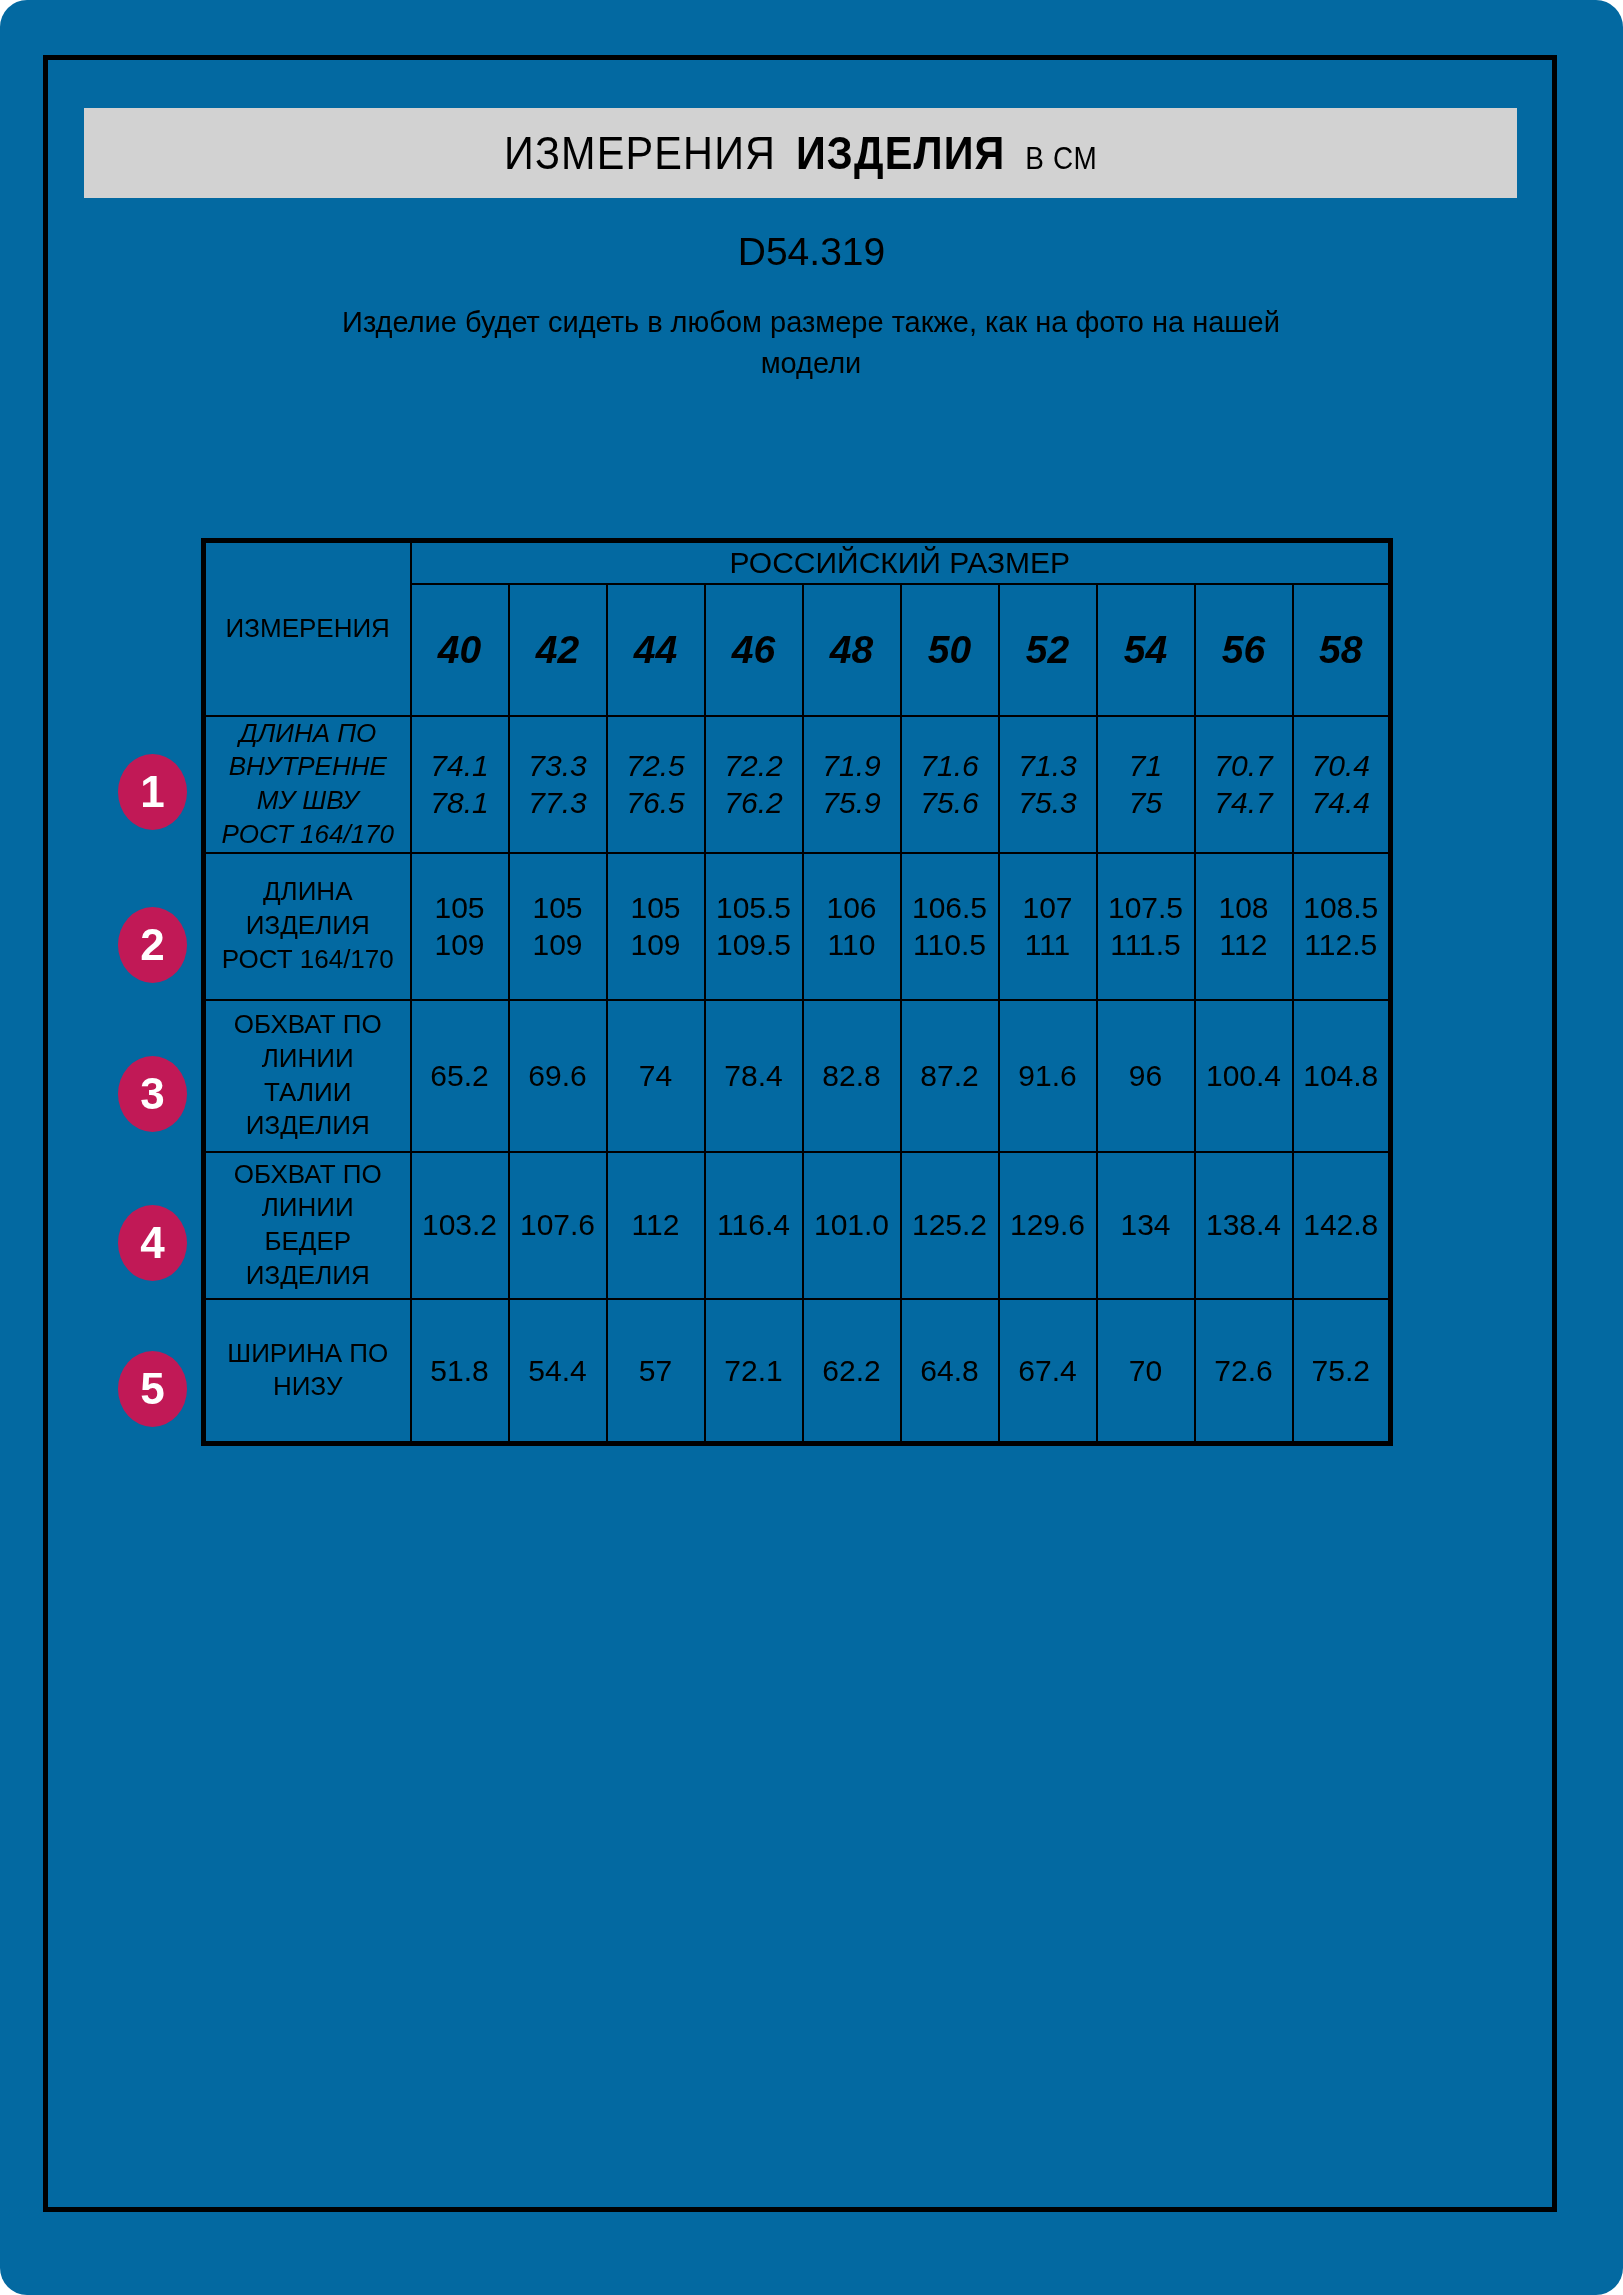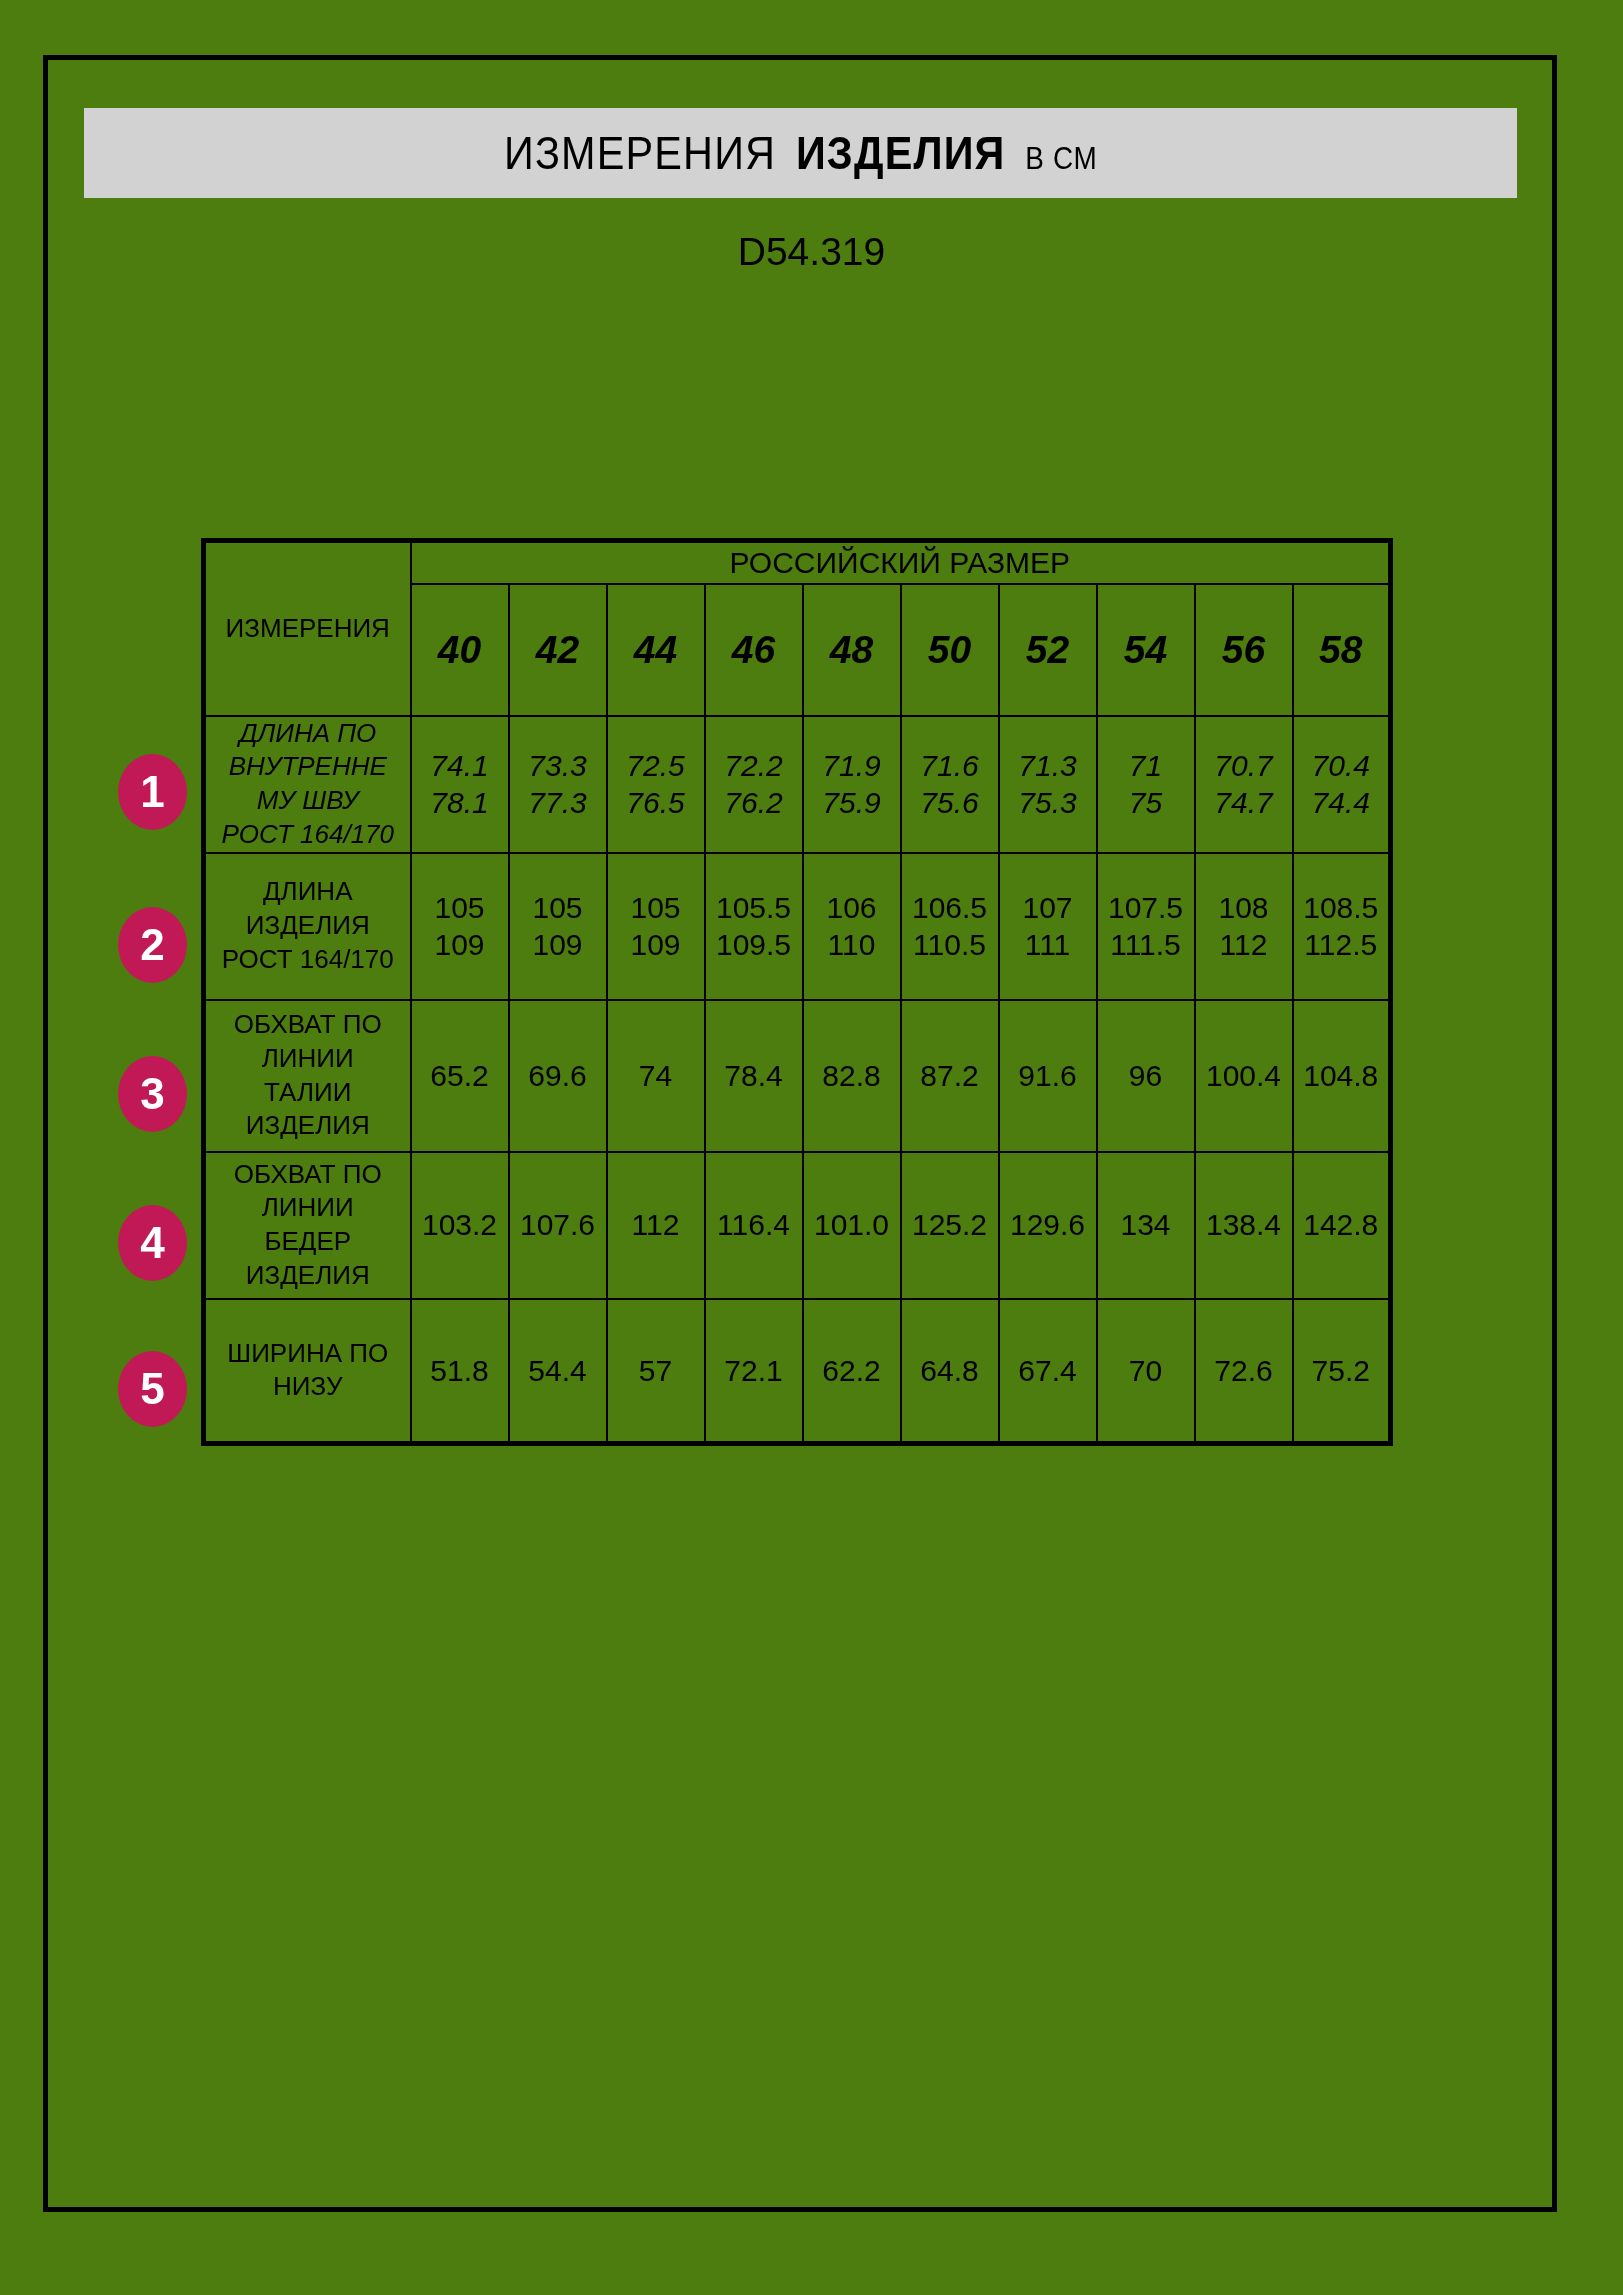--- a/index.html
+++ b/index.html
@@ -2,21 +2,21 @@
 <html style="font-size:10.5px"><head>
 <meta charset="utf-8">
 <style>
   html, body { margin: 0; padding: 0; background: #ffffff; }
   body {
     width: 1623px; height: 2295px;
     position: relative;
     font-family: "Liberation Sans", sans-serif;
     color: #000;
   }
-  .page { position: absolute; inset: 0; background: #4d7c0f; }
+  .page { position: absolute; inset: 0; background: #0369a1; border-radius: 27px; }
 
   .frame {
     position: absolute; left: 43px; top: 55px;
     width: 1514px; height: 2157px;
     border: 5.2px solid #000; box-sizing: border-box;
   }
 
   .band {
     position: absolute; left: 84px; top: 108px;
     width: 1433px; height: 90px;
@@ -82,20 +82,22 @@
   <div class="band" style="background: rgb(210, 210, 210);">
     <div class="band-inner">
       <span class="w1">ИЗМЕРЕНИЯ</span>
       <span class="w2">ИЗДЕЛИЯ</span>
       <span class="w3">В СМ</span>
     </div>
   </div>
 
   <div class="model">D54.319</div>
 
+  <div class="desc">Изделие будет сидеть в любом размере также, как на фото на нашей
+модели</div>
 
   <table class="size-table">
     <colgroup>
       <col style="width:207px">
       <col style="width:98px">
         <col style="width:98px">
         <col style="width:98px">
         <col style="width:98px">
         <col style="width:98px">
       <col style="width:98px">

